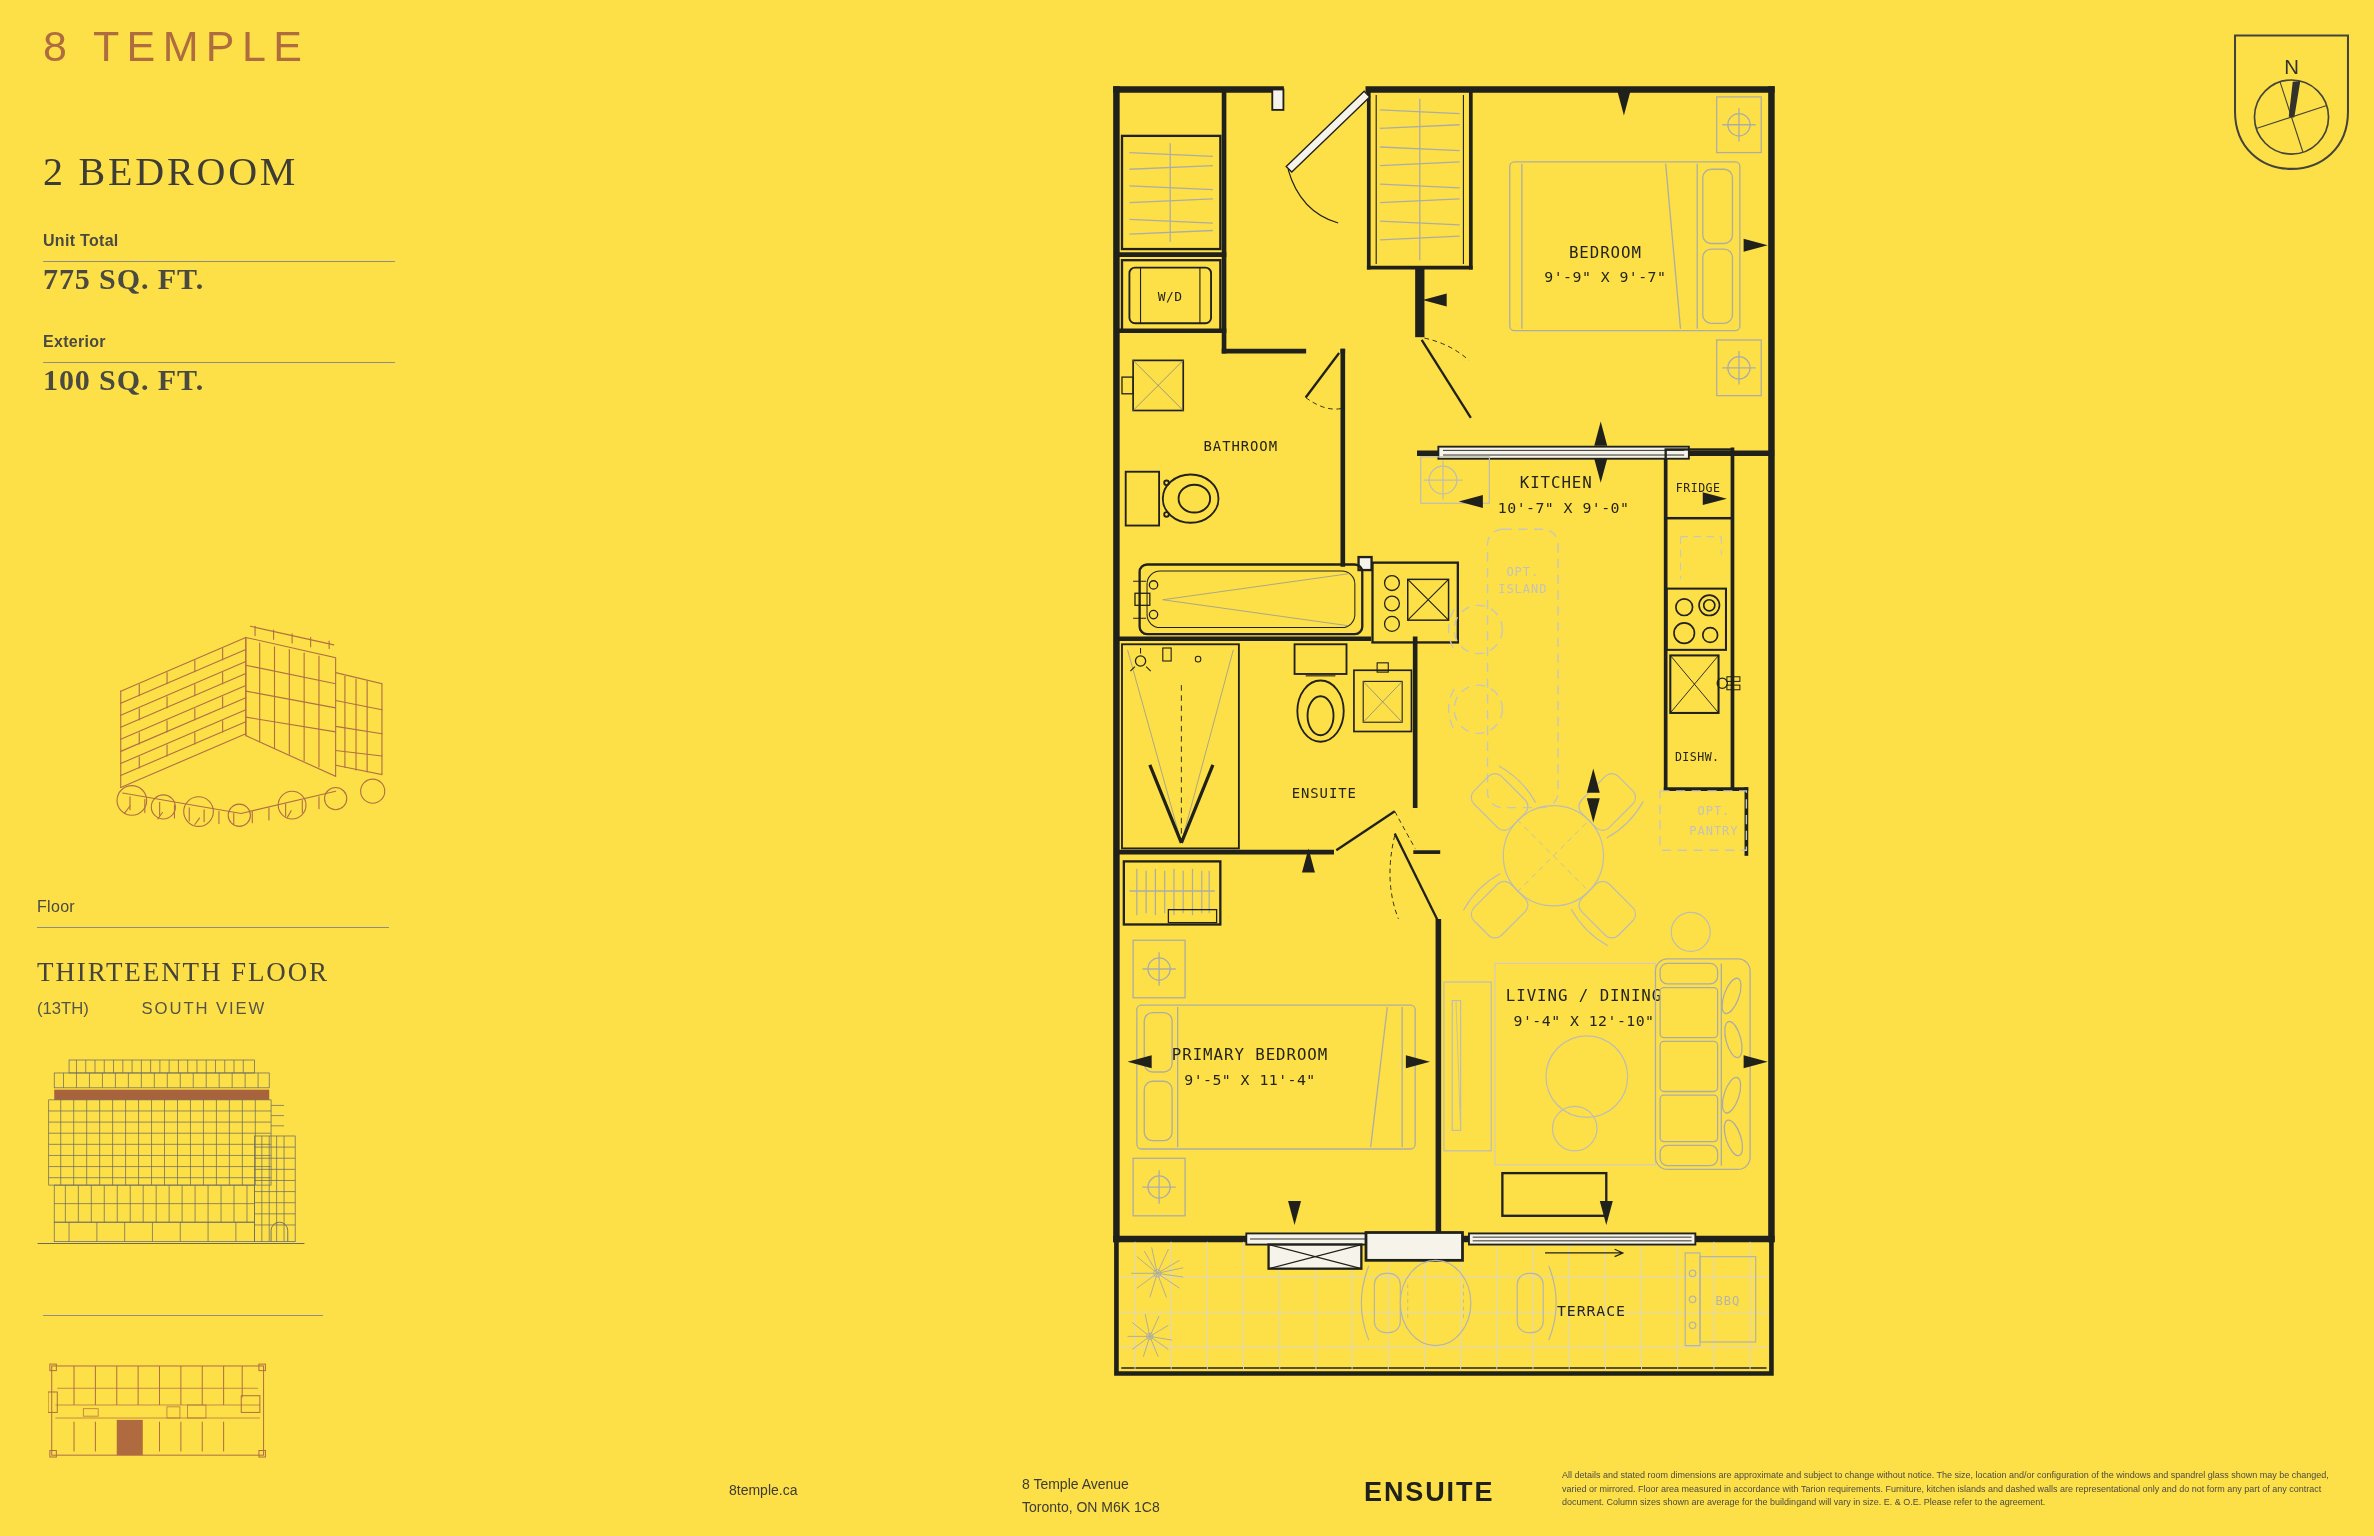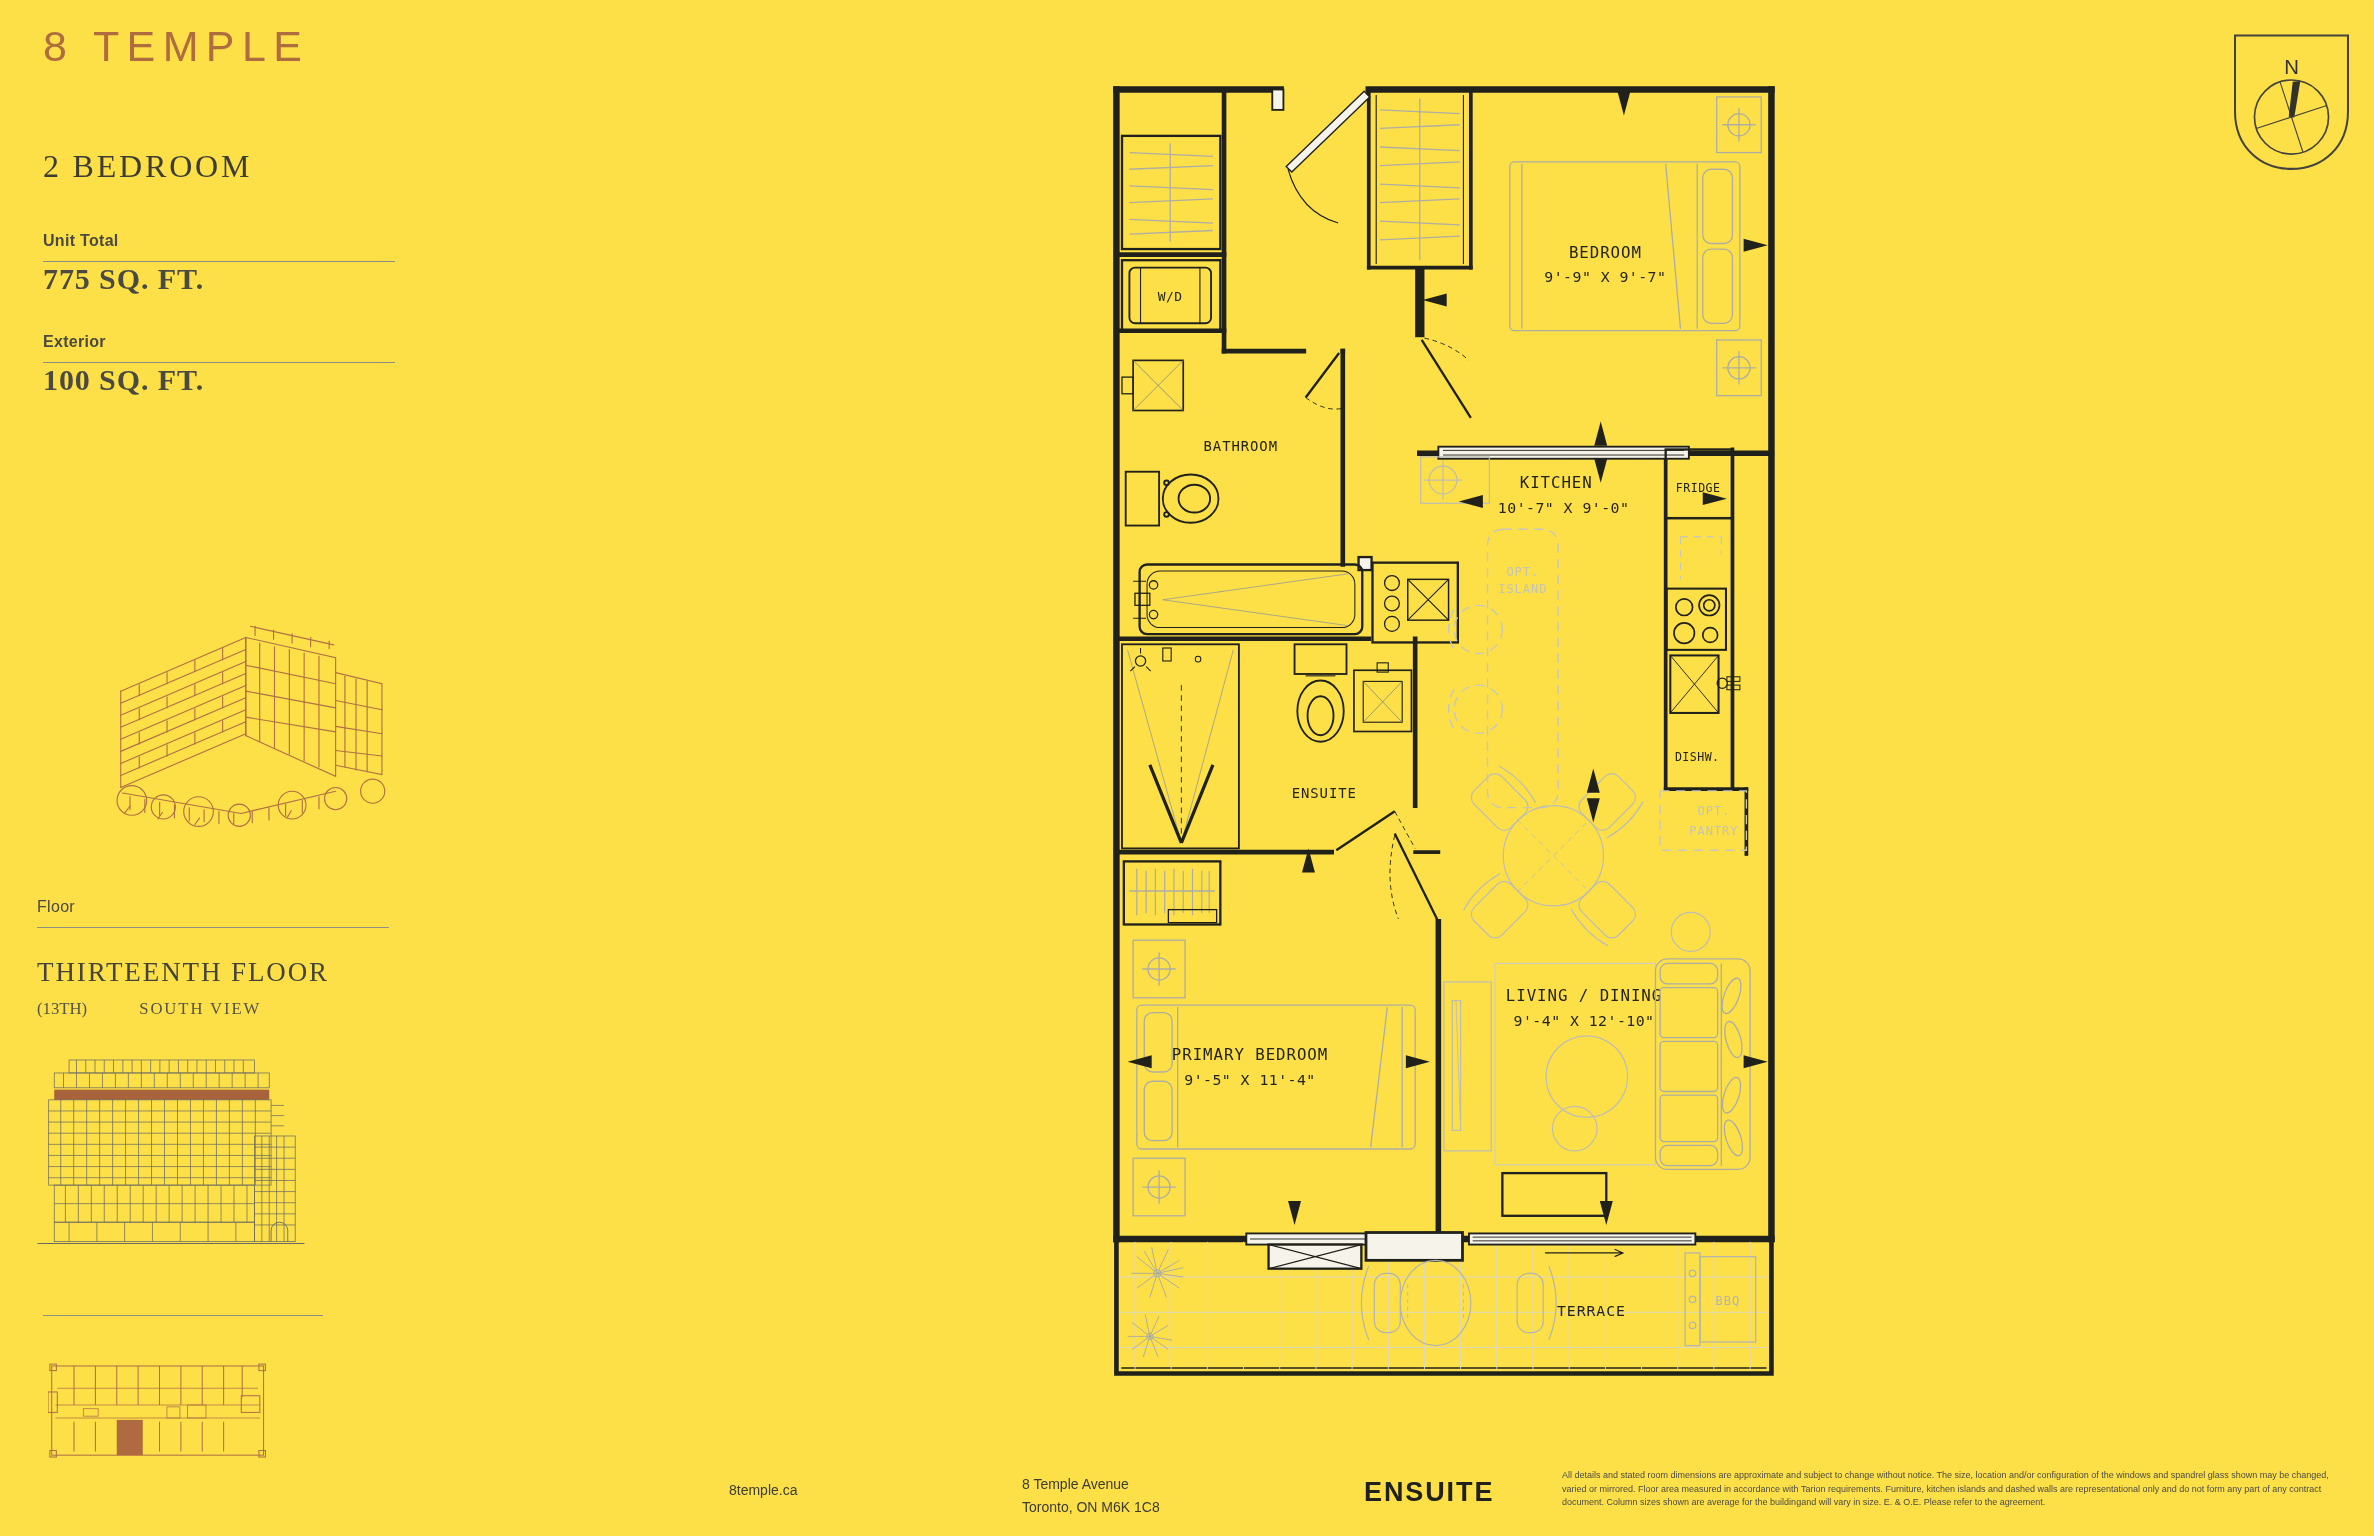--- a/index.html
+++ b/index.html
@@ -11,32 +11,32 @@
   }
   
   .logo {
     position:absolute; left:43px; top:22px;
     font-family:"Liberation Sans", sans-serif;
     font-size:43px; letter-spacing:7.4px; color:#AE6C3F; font-weight:400;
   }
   .unit-type {
     position:absolute; left:43px; top:148px;
     font-family:"Liberation Serif", serif;
-    font-size:32px; letter-spacing:2.8px; color:#3E3D35;
+    font-size:40px; letter-spacing:2.8px; color:#3E3D35;
   }
   .stats { position:absolute; left:43px; top:232px; width:352px; }
   .stat { margin-bottom:37px;font-weight:bold; }
   .stat-label { font-size:16px; color:#4A4942; letter-spacing:0.3px; padding-bottom:11px;
                 border-bottom:0.9px solid #8F8E84; }
   .stat-value { font-family:"Liberation Serif", serif; font-size:30px; color:#4B4A41;
                 letter-spacing:0.9px; }
   .floor-block { position:absolute; left:37px; top:898px; width:352px; }
   .floor-name { font-family:"Liberation Serif", serif; font-size:27px; letter-spacing:1.9px;
                 color:#45443C; margin-top:29px; }
-  .floor-sub { margin-top:11px; font-family:Liberation Serif, serif; font-size:16.7px; color:#55544B; }
+  .floor-sub { margin-top:11px; font-family:Liberation Sans, sans-serif; font-size:16.7px; color:#55544B; }
   .floor-sub .view { margin-left:48px; letter-spacing:1.9px; }
   .divider { position:absolute; left:43px; top:1315px; width:280px; border-top:0.9px solid #908F85; }
   .illu { position:absolute; left:102px; top:580px; }
   .elev { position:absolute; left:32px; top:1056px; }
   .keyplan { position:absolute; left:48px; top:1351px; }
   
   .plan { position:absolute; left:1109px; top:82px; }
   .compass { position:absolute; left:2222px; top:30px; }
   text.room { font-family:"DejaVu Sans Mono", monospace; font-size:17px; letter-spacing:1px;
               fill:#24241D; text-anchor:middle; }

